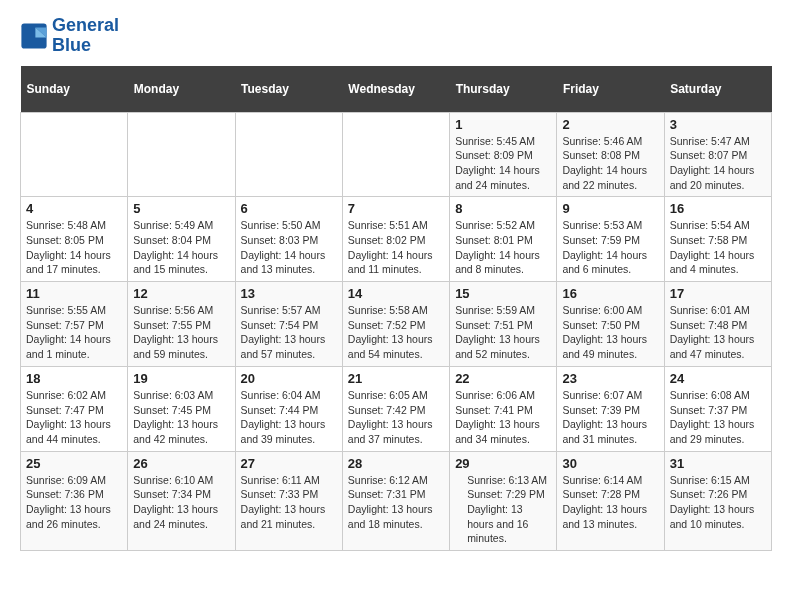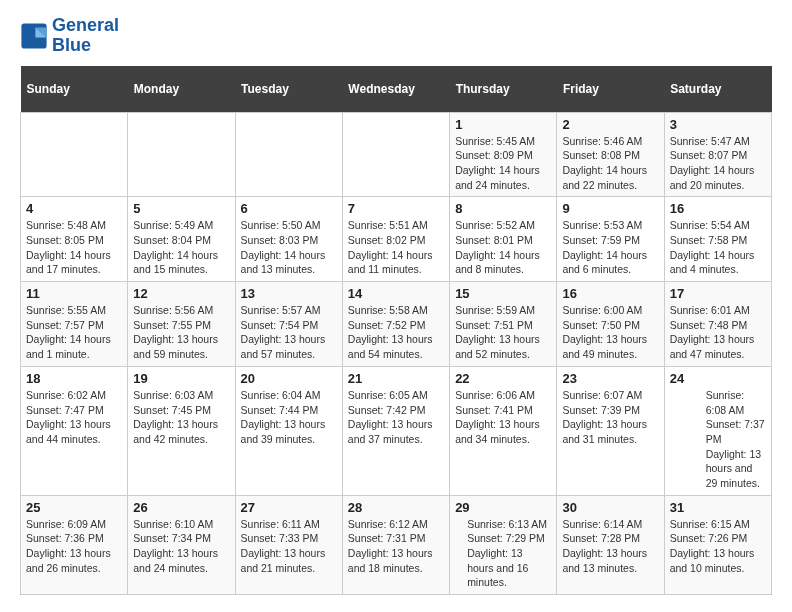--- a/index.html
+++ b/index.html
@@ -264,21 +264,21 @@
 Daylight: 13 hours and 34 minutes.</div>
         </td>
         <td>
           <span class="day-num">23</span>
           <div class="day-info" style="white-space: pre-line;">Sunrise: 6:07 AM
 Sunset: 7:39 PM
 Daylight: 13 hours and 31 minutes.</div>
         </td>
         <td>
           <span class="day-num">24</span>
-          <div class="day-info" style="white-space: pre-line; margin-left: 36px;">Sunrise: 6:08 AM
+          <div class="day-info" style="white-space: pre-line;">Sunrise: 6:08 AM
 Sunset: 7:37 PM
 Daylight: 13 hours and 29 minutes.</div>
         </td>
       </tr>
       <tr>
         <td>
           <span class="day-num">25</span>
           <div class="day-info" style="white-space: pre-line;">Sunrise: 6:09 AM
 Sunset: 7:36 PM
 Daylight: 13 hours and 26 minutes.</div>

